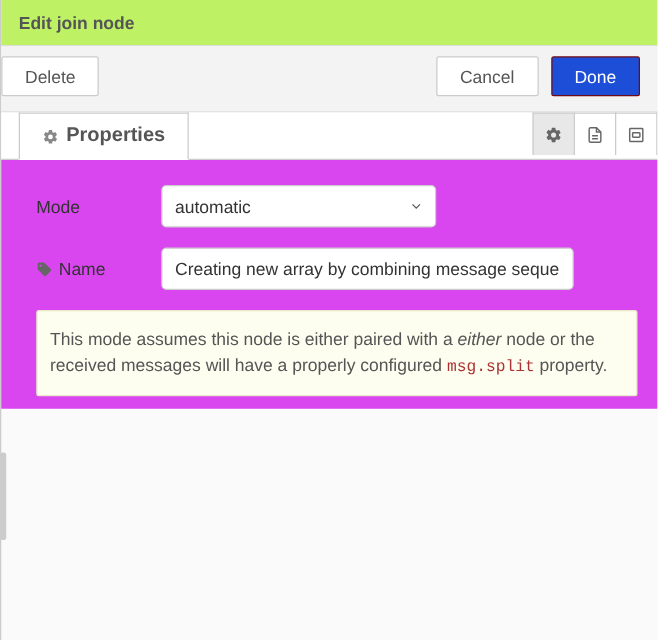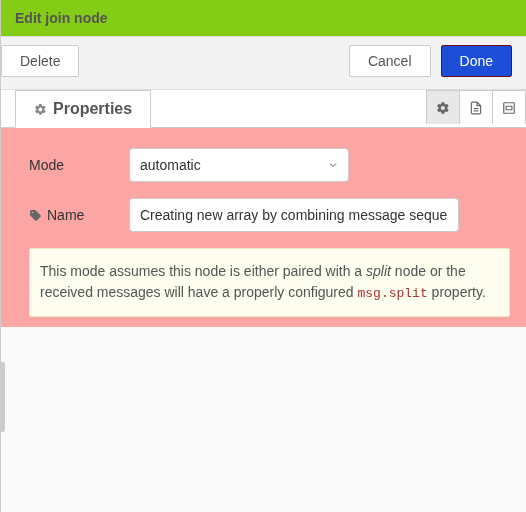--- a/index.html
+++ b/index.html
@@ -12,21 +12,21 @@
     height: 512px;
     overflow: hidden;
   }
   .panel {
     border-left: 1px solid #ccc;
     height: 100%;
     display: flex;
     flex-direction: column;
   }
   .header {
-    background: #84cc16;
+    background: #bef264;
     border-bottom: 1px solid #ddd;
     padding: 10px 14px;
     font-weight: bold;
     color: #555;
   }
   .button-row {
     background: #f3f3f3;
     border-bottom: 1px solid #ddd;
     padding: 8px 14px 12px 0;
     display: flex;
@@ -82,21 +82,21 @@
     align-items: center;
     justify-content: center;
     margin-left: -1px;
     cursor: pointer;
   }
   .icon-btn.active {
     background: #e8e8e8;
   }
   .form {
     padding: 20px 16px 10px 28px;
-    background: #fca5a5;
+    background: #d946ef;
   }
   .form-row {
     display: flex;
     align-items: center;
     margin-bottom: 16px;
   }
   .form-label {
     width: 100px;
     color: #333;
     font-size: 14px;
@@ -235,20 +235,20 @@
           <svg width="13" height="13" viewBox="0 0 24 24" fill="#666">
               <path d="M21.41 11.58l-9-9A2 2 0 0 0 11 2H4a2 2 0 0 0-2 2v7a2 2 0 0 0 .59 1.42l9 9a2 2 0 0 0 2.83 0l7-7a2 2 0 0 0-.01-2.84zM6.5 8A1.5 1.5 0 1 1 8 6.5 1.5 1.5 0 0 1 6.5 8z"></path>
             </svg>
         </span>
         <span>Name</span>
       </div>
       <input class="text-input" type="text" value="Creating new array by combining message sequen" style="">
     </div>
 
     <div class="note">
-      <span>This mode assumes this node is either paired with a </span><em>split</em><span> node or the received messages will have a properly configured </span><code>msg.split</code><span> property.</span>
+      <span>This mode assumes this node is either paired with a </span><em>either</em><span> node or the received messages will have a properly configured </span><code>msg.split</code><span> property.</span>
     </div>
 
   </div>
 
   <div class="scroll-handle"></div>
 
 </div>
 
 </body></html>

